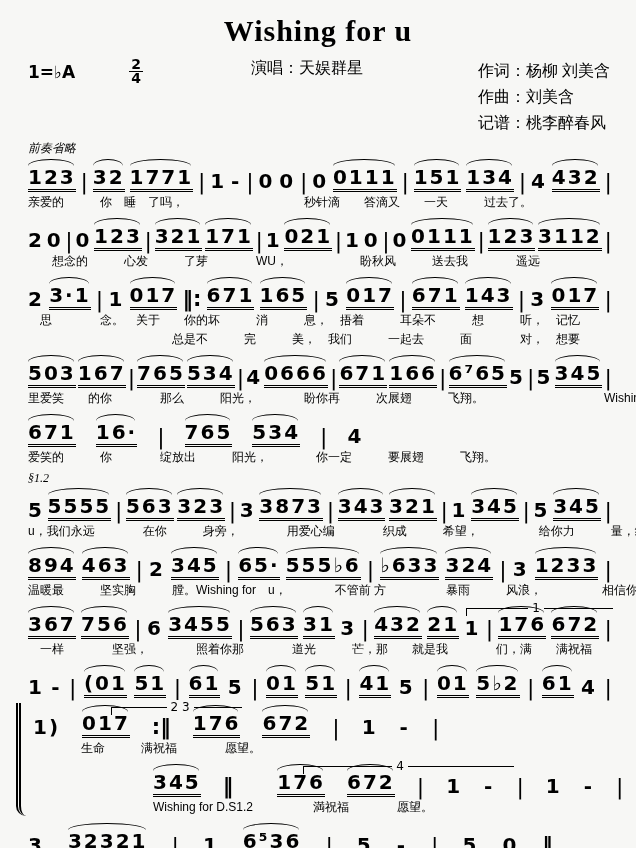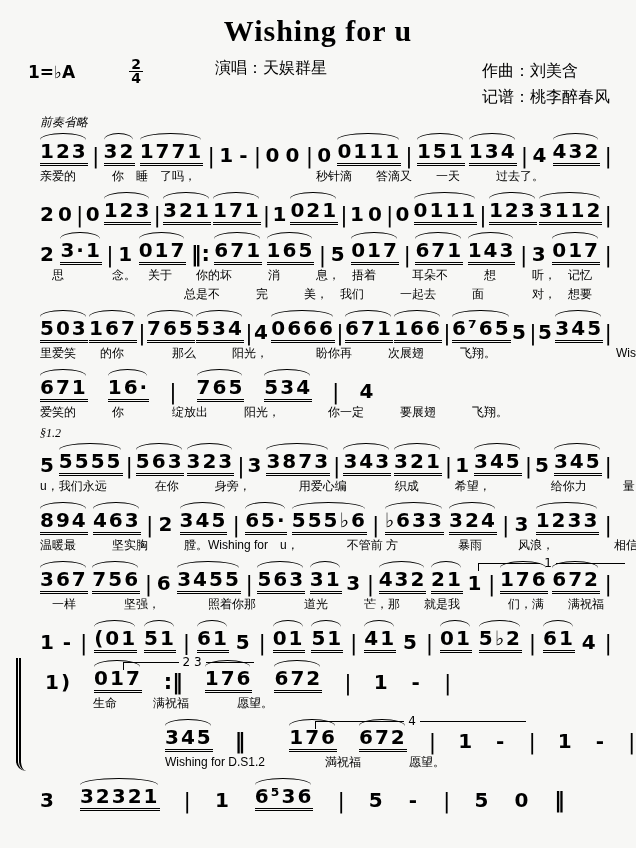--- a/index.html
+++ b/index.html
@@ -10,24 +10,24 @@
   }
   .page{padding:6px 0 0 0;}
   .title{
     text-align:center;margin:8px 0 10px 0;
     font:bold 30px "Liberation Serif",serif;letter-spacing:1px;
   }
   .meta{display:flex;align-items:flex-start;padding:0 26px 0 28px;}
   .keytime{display:flex;align-items:center;font:bold 17px "DejaVu Sans",sans-serif;white-space:nowrap;gap:44px;}
   .frac{display:inline-flex;flex-direction:column;align-items:center;margin-left:10px;font-size:14px;line-height:13px;font-weight:bold;}
   .frac .num{border-bottom:1.5px solid #000;padding:0 2px;}
-  .performer{margin-left:72px;font:16px "Liberation Serif",serif;white-space:nowrap;}
+  .performer{margin-left:108px;font:16px "Liberation Serif",serif;white-space:nowrap;}
   .credits{margin-left:auto;font:16px "Liberation Serif",serif;line-height:26px;text-align:left;white-space:nowrap;}
   .score{margin-top:4px;}
-  .line{position:relative;padding:0 24px 0 28px;margin-bottom:5px;margin-left:12px;}
+  .line{position:relative;padding:0 24px 0 28px;margin-bottom:5px;}
   .anno{font:italic 12px "Liberation Serif",serif;margin-bottom:0px;}
   .notes{
     display:flex;align-items:flex-end;padding-top:9px;
     font:bold 20px "DejaVu Sans",sans-serif;line-height:22px;white-space:nowrap;
   }
   .notes.fill{justify-content:space-between;}
   .tok{position:relative;letter-spacing:2px;padding-right:0;}
   .tok.beam{border-bottom:3px double #000;padding-bottom:1px;}
   .tok.arc::before{
     content:"";position:absolute;left:0;right:2px;top:-7px;height:6px;
@@ -56,20 +56,21 @@
   <div class="meta">
     <div class="keytime">
       <span>1=♭A</span>
       <span class="frac">
         <span class="num">2</span>
         <span class="den">4</span>
       </span>
     </div>
     <div class="performer">演唱：天娱群星</div>
     <div class="credits">
+      <div>作词：杨柳 刘美含</div>
       <div>作曲：刘美含</div>
       <div>记谱：桃李醉春风</div>
     </div>
   </div>
 
   <div class="score">
       <div class="line">
         <div class="anno">前奏省略</div>
         <div class="notes fill">
           <span class="tok beam arc">123</span>
@@ -112,20 +113,21 @@
           <span class="tok plain">1</span>
           <span class="tok plain">0</span>
           <span class="tok bar">|</span>
           <span class="tok plain">0</span>
           <span class="tok beam arc">0111</span>
           <span class="tok bar">|</span>
           <span class="tok beam arc">123</span>
           <span class="tok beam arc">3112</span>
           <span class="tok bar">|</span>
         </div>
+        <div class="lyr">　　想念的　　　心发　　　了芽　　　　WU，　　　　　　盼秋风　　　送去我　　　　遥远</div>
       </div>
       <div class="line">
         <div class="notes fill">
           <span class="tok plain">2</span>
           <span class="tok beam arc">3·1</span>
           <span class="tok bar">|</span>
           <span class="tok plain">1</span>
           <span class="tok beam arc">017</span>
           <span class="tok dbar">‖:</span>
           <span class="tok beam arc">671</span>

